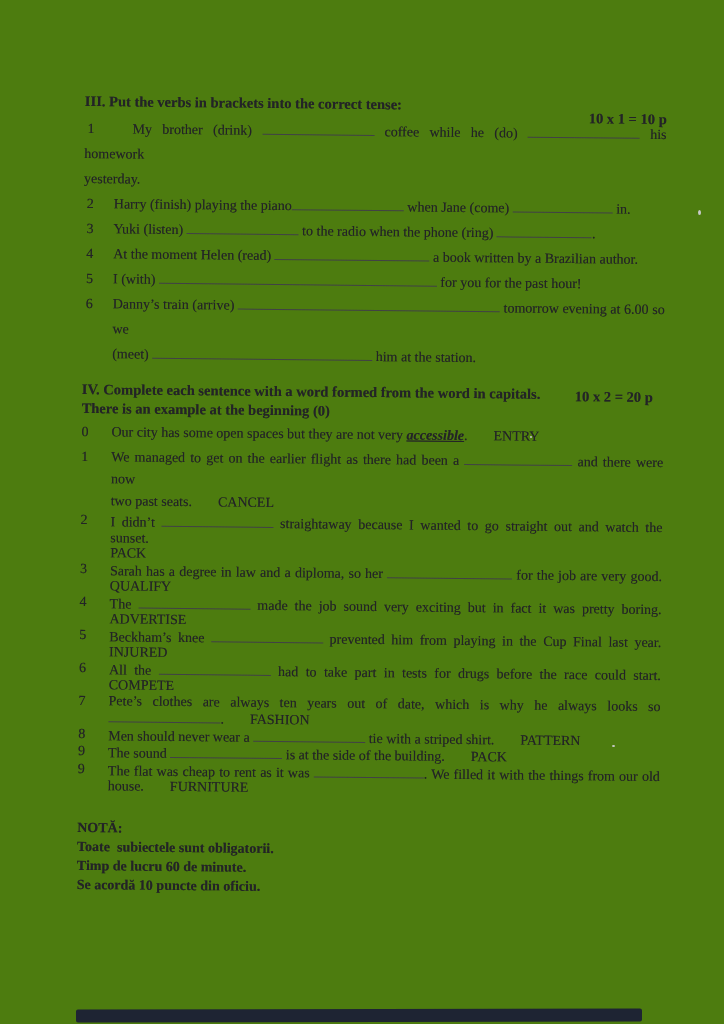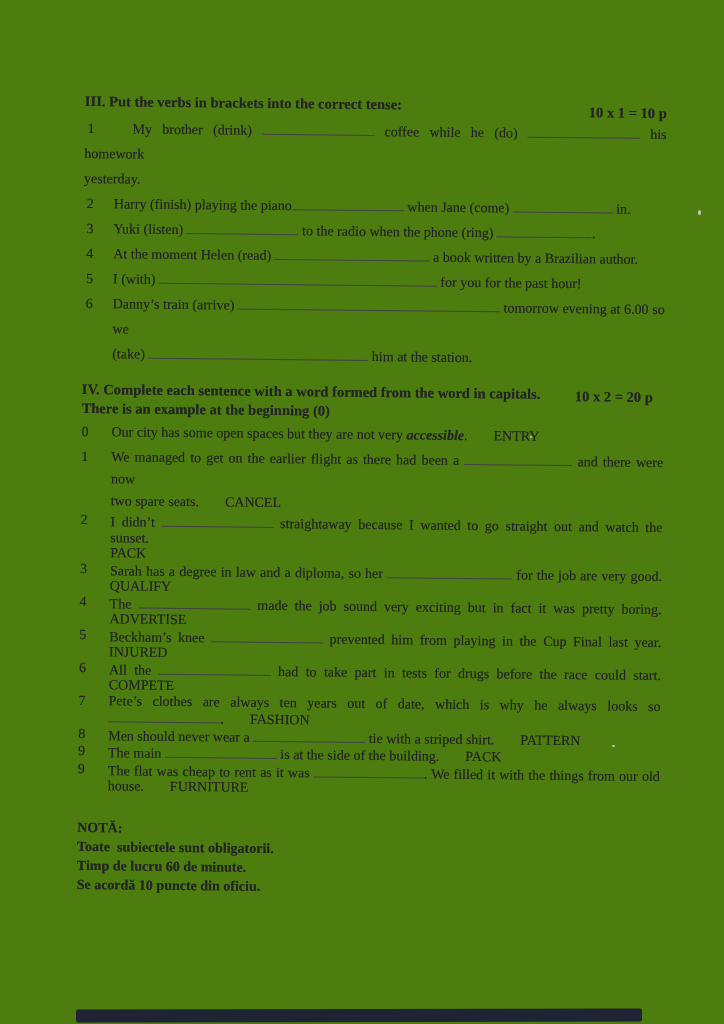--- a/index.html
+++ b/index.html
@@ -6,37 +6,37 @@
   .sheet{
     position:relative;width:724px;height:1024px;background:#4d7c0f;
     font-family:"Liberation Serif","DejaVu Serif",serif;color:#232327;overflow:hidden;
   }
   .doc{
     position:absolute;left:85px;top:92px;width:582px;
     transform:rotate(0.6deg);transform-origin:0 0;
     text-shadow:0 0 0.5px rgba(34,34,38,0.55);
   }
   .sec-head{position:relative;font-weight:700;font-size:14.5px;line-height:18px;}
-  .s3h .points{position:absolute;right:0;top:6px;}
+  .s3h .points{position:absolute;right:0;top:12px;}
   .s4h{margin-top:14px;line-height:19px;}
   .s4h .points{position:absolute;right:11px;top:2px;}
   .points{font-weight:700;}
   .items{font-size:14px;}
   .s3{margin-top:6px;line-height:25px;}
   .s4{margin-top:4px;}
   .item{position:relative;}
   .num{position:absolute;left:0;top:0;}
   .s3 .num{left:3px;}
   .body{margin-left:30px;}
   .item.outdent .body{margin-left:0;}
   .item.outdent .line:first-child{text-indent:48px;}
   .line.just{text-align:justify;text-align-last:justify;}
   .blank{display:inline-block;height:13px;border-bottom:1px solid #414146;vertical-align:baseline;}
   .cap{margin-left:26px;white-space:nowrap;}
-  .ex-word{font-weight:700;font-style:italic;}
+  .ex-word{font-weight:700;font-style:italic;text-decoration:underline;}
   .sp0{line-height:20px;}
   .sp1{line-height:22px;margin-top:4px;}
   .tight{line-height:15.5px;}
   .note{margin-top:24px;font-weight:700;font-size:14px;line-height:19px;}
   .scan-bar{
     position:absolute;left:76px;top:1009px;width:566px;height:13px;
     background:#1e2433;border-radius:2px;transform:rotate(-0.1deg);
   }
   .speck{position:absolute;background:#c9c9c9;border-radius:50%;}
   .speck.a{left:698px;top:210px;width:3px;height:5px;}
@@ -82,42 +82,42 @@
         <div class="item">
           <span class="num">5</span>
           <div class="body">
             <div class="line"><span>I (with) </span><span class="blank" style="width: 278px;"></span><span> for you for the past hour!</span></div>
           </div>
         </div>
         <div class="item">
           <span class="num">6</span>
           <div class="body">
             <div class="line just"><span>Danny’s train (arrive) </span><span class="blank" style="width: 262px;"></span><span> tomorrow evening at 6.00 so we</span></div>
-            <div class="line"><span>(take) </span><span class="blank" style="width: 220px;"></span><span> him at the station.</span></div>
+            <div class="line"><span>(meet) </span><span class="blank" style="width: 220px;"></span><span> him at the station.</span></div>
           </div>
         </div>
       </div>
 
     <div class="sec-head s4h">
       <div>IV. Complete each sentence with a word formed from the word in capitals.</div>
       <div>There is an example at the beginning (0)</div>
       <span class="points">10 x 2 = 20 p</span>
     </div>
     <div class="items s4" id="s4-items">
         <div class="item sp0">
           <span class="num">0</span>
           <div class="body">
             <div class="line"><span>Our city has some open spaces but they are not very </span><span class="ex-word">accessible</span><span>.</span><span class="cap">ENTRY</span></div>
           </div>
         </div>
         <div class="item sp1">
           <span class="num">1</span>
           <div class="body">
             <div class="line just"><span>We managed to get on the earlier flight as there had been a </span><span class="blank" style="width: 108px;"></span><span> and there were now</span></div>
-            <div class="line"><span>two spare seats.</span><span class="cap">CANCEL</span></div>
+            <div class="line"><span>two past seats.</span><span class="cap">CANCEL</span></div>
           </div>
         </div>
         <div class="item tight">
           <span class="num">2</span>
           <div class="body">
             <div class="line just"><span>I didn’t </span><span class="blank" style="width: 112px;"></span><span> straightaway because I wanted to go straight out and watch the sunset.</span></div>
             <div class="line"><span>PACK</span></div>
           </div>
         </div>
         <div class="item tight">
@@ -157,21 +157,21 @@
         </div>
         <div class="item tight">
           <span class="num">8</span>
           <div class="body">
             <div class="line"><span>Men should never wear a </span><span class="blank" style="width: 112px;"></span><span> tie with a striped shirt.</span><span class="cap">PATTERN</span></div>
           </div>
         </div>
         <div class="item tight">
           <span class="num">9</span>
           <div class="body">
-            <div class="line"><span>The main </span><span class="blank" style="width: 112px;"></span><span> is at the side of the building.</span><span class="cap">PACK</span></div>
+            <div class="line"><span>The sound </span><span class="blank" style="width: 112px;"></span><span> is at the side of the building.</span><span class="cap">PACK</span></div>
           </div>
         </div>
         <div class="item tight">
           <span class="num">9</span>
           <div class="body">
             <div class="line just"><span>The flat was cheap to rent as it was </span><span class="blank" style="width: 110px;"></span><span>. We filled it with the things from our old</span></div>
             <div class="line"><span>house.</span><span class="cap">FURNITURE</span></div>
           </div>
         </div>
       </div>

